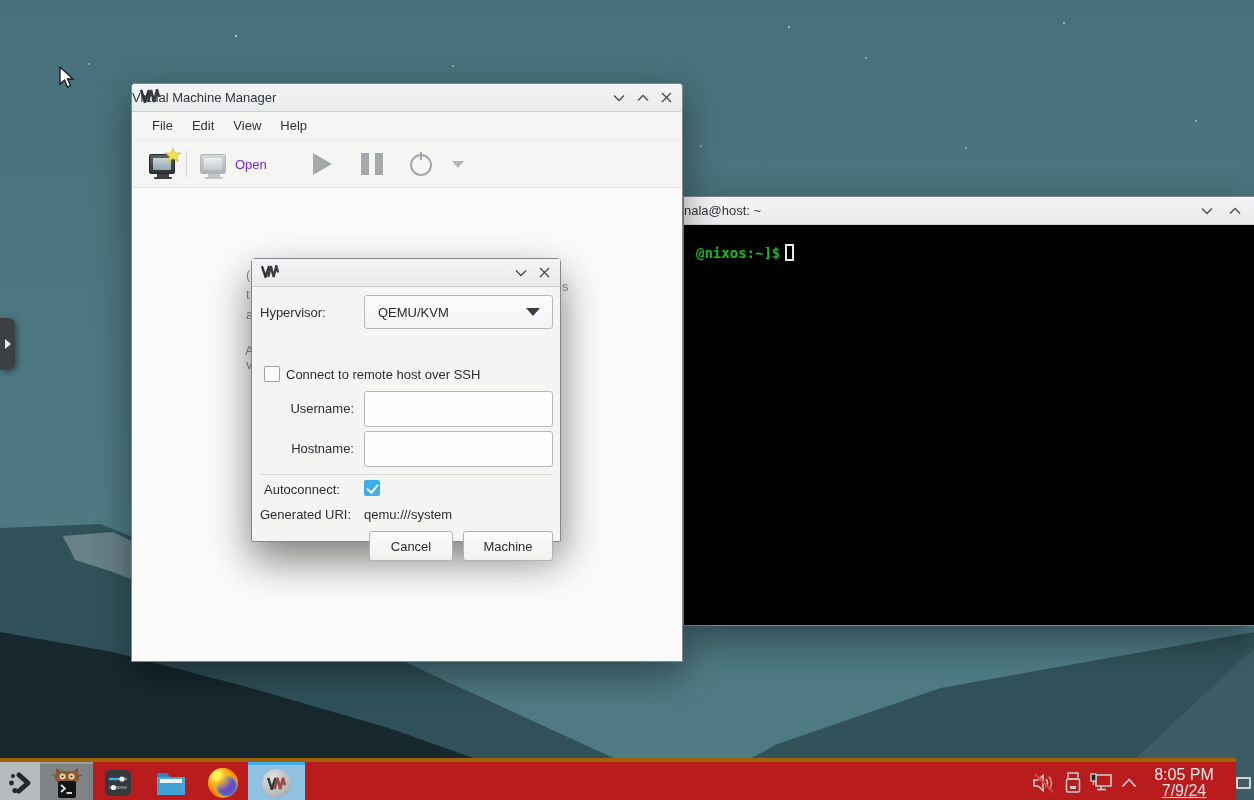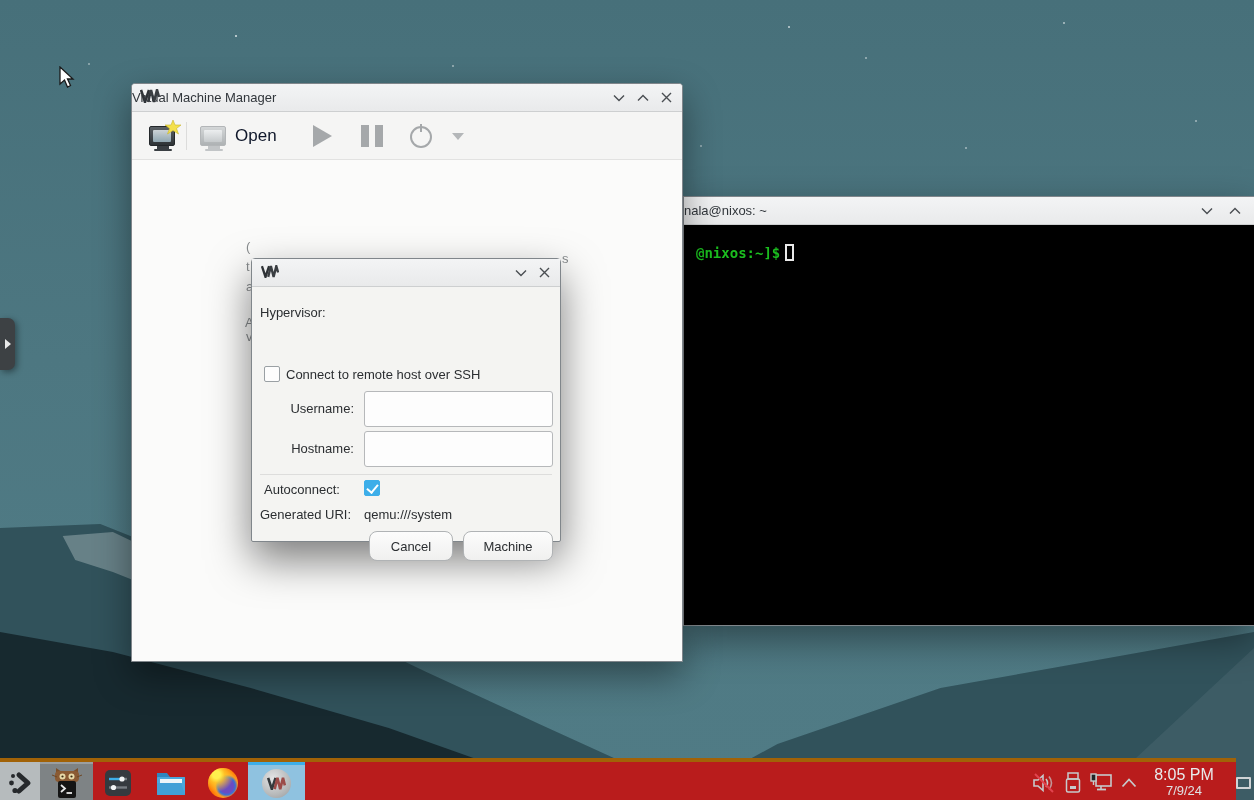--- a/index.html
+++ b/index.html
@@ -49,21 +49,21 @@
   .monitor { position:relative; width:26px; height:20px; border-radius:2px; }
   .monitor .stand { position:absolute; left:7px; top:19px; width:12px; height:3px; }
   .monitor .base { position:absolute; left:4px; top:22px; width:18px; height:2px; border-radius:1px; }
   .mon-dark { background:linear-gradient(180deg,#5b6165,#2e3336); border:1px solid #24282b; }
   .mon-dark .scr { position:absolute; inset:3px; background:linear-gradient(180deg,#cdd3d6,#8fa6b0); border-radius:1px; }
   .mon-dark .stand { background:#3a3f43; } .mon-dark .base { background:#3a3f43; }
   .mon-gray { background:linear-gradient(180deg,#d4d7d8,#aeb2b4); border:1px solid #b3b6b8; }
   .mon-gray .scr { position:absolute; inset:3px; background:linear-gradient(180deg,#eceeef,#c6cacc); border-radius:1px; }
   .mon-gray .stand { background:#c2c5c7; } .mon-gray .base { background:#c2c5c7; }
   .star-badge { position:absolute; right:-7px; top:-7px; }
-  #tool-open-label { font-size:17px; color:#0f172a; margin-left:9px; }
+  #tool-open-label { font-size:13px; color:#6d28d9; margin-left:9px; }
   .tb-sep { position:absolute; left:54px; top:10px; width:1px; height:28px; background:#dcdcdb; }
   #tool-play { left:170px; width:40px; justify-content:center; }
   .play-tri { width:0; height:0; border-left:19px solid #a5a8aa; border-top:11px solid transparent; border-bottom:11px solid transparent; }
   #tool-pause { left:220px; width:40px; justify-content:center; }
   .pause-bars { display:flex; gap:6px; }
   .pause-bars div { width:8px; height:22px; background:#a5a8aa; }
   #tool-power { left:268px; width:42px; justify-content:center; }
   #tool-caret { left:314px; width:24px; justify-content:center; }
   .caret-down { width:0; height:0; border-left:6px solid transparent; border-right:6px solid transparent; border-top:7px solid #b4b7b9; }
   #vmm-content { position:relative; height:473px; background:#fbfbfa; }
@@ -79,21 +79,21 @@
     display:flex; align-items:center; padding:0 12px 0 13px; }
   #hyper-combo .val { flex:1; font-size:13px; color:#2a2d30; }
   .checkbox { position:absolute; width:16px; height:16px; background:#fdfdfd; border:1px solid #9aa0a4; border-radius:2px; }
   .checkbox.checked { background:#3daee9; border-color:#3daee9; }
   .checkbox.checked::after { content:""; position:absolute; left:4px; top:1px; width:5px; height:9px;
     border:solid #fff; border-width:0 2px 2px 0; transform:rotate(40deg); }
   .entry { position:absolute; left:112px; width:189px; height:36px; background:#fdfdfd;
     border:1px solid #b6b8ba; border-radius:3px; font-size:13px; padding:0 8px; color:#2a2d30; outline:none; }
   #dlg-sep { position:absolute; left:8px; right:8px; top:187px; height:1px; background:#dddddc; }
   .btn { position:absolute; top:244px; height:30px; background:linear-gradient(180deg,#fcfcfc,#f0f0ef);
-    border:1px solid #b0b3b5; border-radius:8px; font-size:13px; color:#2b2e31;
+    border:1px solid #b0b3b5; border-radius:3px; font-size:13px; color:#2b2e31;
     display:flex; align-items:center; justify-content:center; font-family:"Liberation Sans",sans-serif; }
 
   
   #terminal { left:683px; top:196px; width:572px; height:430px; background:#000; }
   #term-body { position:relative; height:400px; background:#000; }
   #term-prompt { position:absolute; left:12px; top:19px; font-family:"DejaVu Sans Mono",monospace;
     font-size:14px; font-weight:bold; color:#1bbd1f; letter-spacing:0; }
   #term-cursor { display:inline-block; width:9px; height:17px; border:2px solid #e9e9e9; vertical-align:-3px; margin-left:5px; }
 
   
@@ -120,38 +120,38 @@
   .ff-icon .flame { position:absolute; width:30px; height:30px; border-radius:50%;
     background:radial-gradient(circle at 28% 22%, #fff14e 0 12%, rgba(255,200,40,.85) 26%, rgba(255,130,20,.0) 55%); }
   .vmm-circle { width:29px; height:29px; border-radius:50%;
     background:radial-gradient(circle at 38% 32%, #e3e4e5, #b8babb 60%, #97999b 100%);
     display:flex; align-items:center; justify-content:center; }
   .tray-icon { position:absolute; top:0; height:42px; display:flex; align-items:center; justify-content:center; }
   #tray-volume { left:1030px; width:28px; } #tray-usb { left:1062px; width:22px; }
   #tray-network { left:1088px; width:26px; } #tray-chevron { left:1118px; width:22px; }
   #clock { position:absolute; left:1144px; top:0; width:80px; height:42px; text-align:center; color:#e8ebec; }
   #clock .time { font-size:16px; line-height:20px; margin-top:3px; }
-  #clock .date { font-size:13px; line-height:12px; color:#dfe2e4; }
+  #clock .date { font-size:16px; line-height:12px; color:#dfe2e4;text-decoration:underline; }
   #show-desktop { position:absolute; left:1233px; top:0; width:21px; height:42px; display:flex; align-items:center; justify-content:center; }
   #show-desktop .rect { width:15px; height:12px; border:2px solid #cfd3d5; border-radius:1px; }
 </style>
 </head>
 <body>
 
 <div id="desktop">
   <div class="mtn mtn-mid"></div>
   <div class="mtn mtn-snow1"></div>
   <div class="mtn mtn-snow2"></div>
   <div class="mtn mtn-dark"></div>
   <div class="mtn mtn-corner"></div>
   <div id="stars"></div>
 
   <div id="terminal" class="window">
     <div class="titlebar">
-      <span class="title">nala@nixos: ~</span>
+      <span class="title">nala@host: ~</span>
       <span class="winbtn" style="right:36px;">
         <svg width="12" height="8" viewBox="0 0 12 8">
             <polyline points="1,1.5 6,6.5 11,1.5" fill="none" stroke="#4a4e52" stroke-width="1.4"></polyline>
           </svg>
       </span>
       <span class="winbtn" style="right:8px;">
         <svg width="12" height="8" viewBox="0 0 12 8">
             <polyline points="1,6.5 6,1.5 11,6.5" fill="none" stroke="#4a4e52" stroke-width="1.4"></polyline>
           </svg>
       </span>
@@ -178,20 +178,26 @@
       <span class="winbtn" style="right:28px;">
         <svg width="12" height="8" viewBox="0 0 12 8">
             <polyline points="1,6.5 6,1.5 11,6.5" fill="none" stroke="#4a4e52" stroke-width="1.4"></polyline>
           </svg>
       </span>
       <span class="winbtn" style="right:5px;">
         <svg width="11" height="11" viewBox="0 0 11 11">
             <path d="M1,1 10,10 M10,1 1,10" stroke="#4a4e52" stroke-width="1.4"></path>
           </svg>
       </span>
+    </div>
+    <div id="vmm-menubar">
+      <span class="menu-item">File</span>
+      <span class="menu-item">Edit</span>
+      <span class="menu-item">View</span>
+      <span class="menu-item">Help</span>
     </div>
     <div id="vmm-toolbar">
       <div class="tool" style="left:13px;width:34px;justify-content:center;">
         <div class="monitor mon-dark">
           <div class="scr"></div>
             <div class="stand"></div>
             <div class="base"></div>
           <span class="star-badge">
             <svg width="16" height="16" viewBox="0 0 16 16">
                 <polygon points="8,0 10,5 16,5 11.5,8.5 13.5,14 8,10.5 2.5,14 4.5,8.5 0,5 6,5" fill="#f4e04b" stroke="#c8b52e" stroke-width=".6"></polygon>
@@ -251,20 +257,24 @@
           </svg>
       </span>
       <span class="winbtn" style="right:5px;">
         <svg width="11" height="11" viewBox="0 0 11 11">
             <path d="M1,1 10,10 M10,1 1,10" stroke="#4a4e52" stroke-width="1.4"></path>
           </svg>
       </span>
     </div>
     <div class="body">
       <span class="dlg-label" style="left:8px;top:18px;">Hypervisor:</span>
+      <div id="hyper-combo">
+        <span class="val">QEMU/KVM</span>
+        <span class="caret-down" style="border-top-color:#3a3e42;border-left-width:7px;border-right-width:7px;border-top-width:8px;"></span>
+      </div>
       <span class="checkbox" style="left:12px;top:79px;"></span>
       <span class="dlg-label" style="left:34px;top:80px;">Connect to remote host over SSH</span>
       <span class="dlg-label" style="left:32px;top:114px;width:70px;text-align:right;">Username:</span>
       <input class="entry" style="top: 104px;" type="text" value="">
       <span class="dlg-label" style="left:32px;top:154px;width:70px;text-align:right;">Hostname:</span>
       <input class="entry" style="top: 144px;" type="text" value="">
       <div id="dlg-sep"></div>
       <span class="dlg-label" style="left:12px;top:195px;">Autoconnect:</span>
       <span class="checkbox checked" style="left:112px;top:193px;"></span>
       <span class="dlg-label" style="left:8px;top:220px;">Generated URI:</span>

